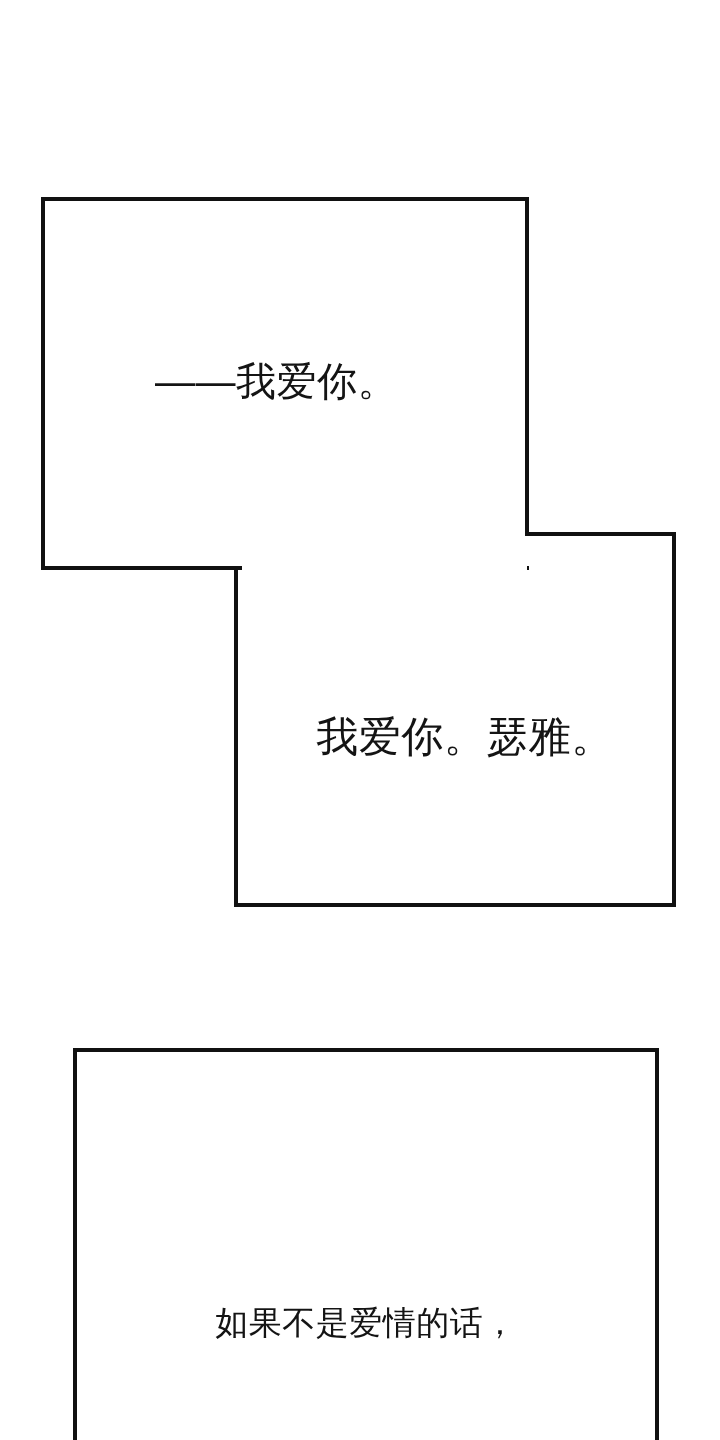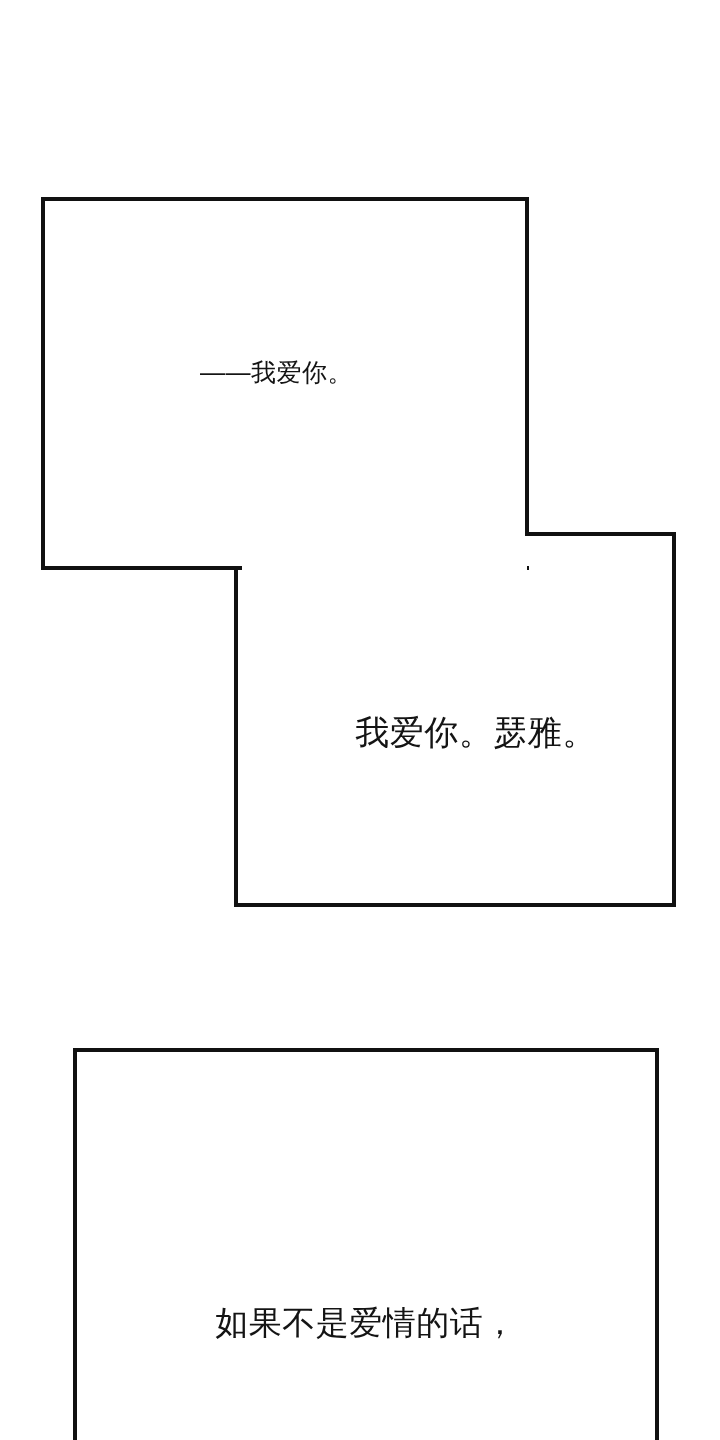--- a/index.html
+++ b/index.html
@@ -96,28 +96,28 @@
     white-space: pre;
     text-align: center;
     z-index: 5;
     -webkit-font-smoothing: antialiased;
   }
 
   #text-panel-1 {
     left: 0;
     top: 357px;
     width: 553px;
-    font-size: 25px;
+    font-size: 40px;
   }
 
   #text-panel-2 {
-    left: 246px;
+    left: 235px;
     top: 712px;
     width: 460px;
-    font-size: 34px;
+    font-size: 42px;
   }
 
   #text-panel-3 {
     left: 73px;
     top: 1225px;
     width: 586px;
     font-size: 33px;
     line-height: 39px;
   }
   #text-panel-3 .line {

